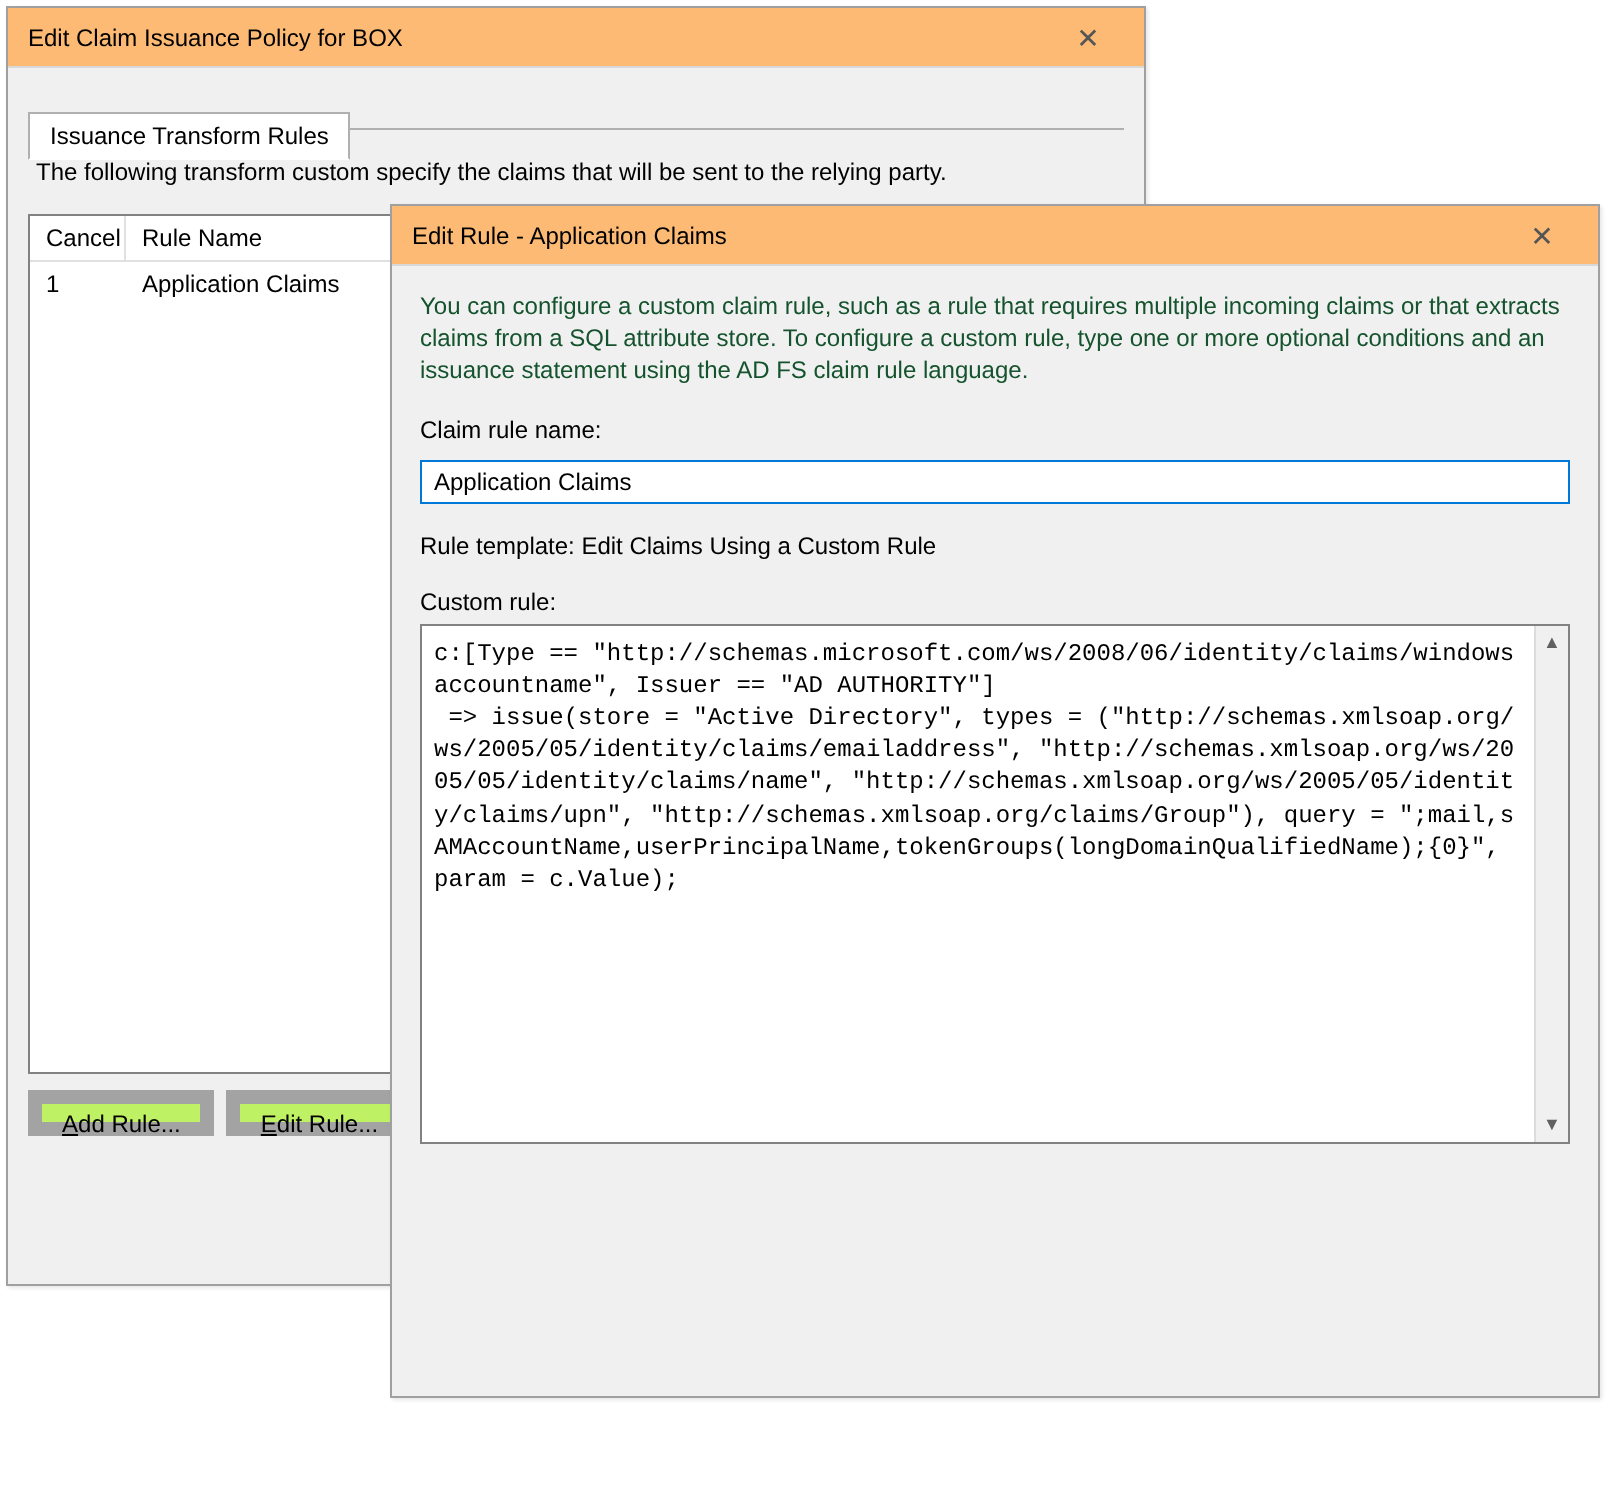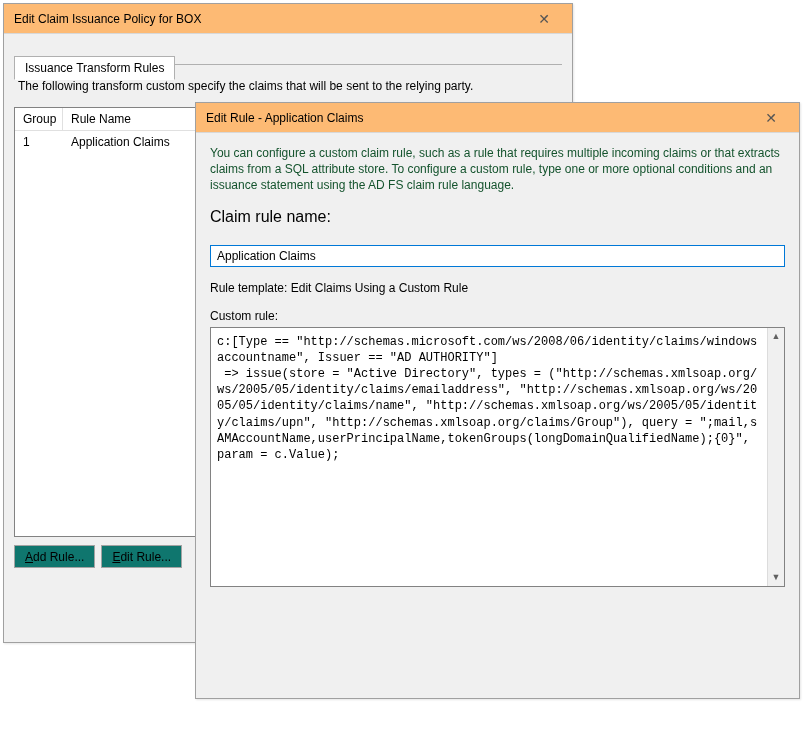--- a/index.html
+++ b/index.html
@@ -98,22 +98,22 @@
   }
   .rule-row .rcell.order { width: 48px; }
   .rule-row .rcell.rname { flex: 1; }
 
   .btn-row {
     margin-top: 8px;
     display: flex;
     gap: 6px;
   }
   .winbtn {
-    background: #0f766e;
-    border: 1px solid #a3a3a3;
+    background: #bef264;
+    border: 7px solid #a3a3a3;
     padding: 3px 10px;
     font-size: 12px;
     font-family: inherit;
     cursor: pointer;
     min-width: 78px;
     height: 23px;
   }
 
   
   #front-dialog {
@@ -126,22 +126,22 @@
     position: relative;
     height: calc(100% - 30px);
   }
   .instr {
     font-size: 12px;
     color: #14532d;
     line-height: 1.35;
     margin-bottom: 14px;
   }
   .field-label {
-    font-size: 16px;
-    margin-bottom: 19px;
+    font-size: 12px;
+    margin-bottom: 8px;
   }
   .text-input {
     width: 100%;
     border: 1px solid #0078d7;
     outline: none;
     padding: 3px 6px;
     font-size: 12px;
     font-family: inherit;
     height: 22px;
     background: #fff;
@@ -227,21 +227,21 @@
     <button class="close-btn">✕</button>
   </div>
   <div id="back-body">
     <div class="tabstrip">
       <div class="tab">Issuance Transform Rules</div>
     </div>
     <div class="desc-text">The following transform custom specify the claims that will be sent to the relying party.</div>
 
     <div class="rules-table">
       <div class="rules-header">
-        <div class="hcell order">Group</div>
+        <div class="hcell order">Cancel</div>
         <div class="hcell rname">Rule Name</div>
       </div>
       <div class="rule-row">
         <div class="rcell order">1</div>
         <div class="rcell rname">Application Claims</div>
       </div>
     </div>
 
     <div class="btn-row">
       <button class="winbtn"><span><u class="accel">A</u>dd Rule...</span></button>

